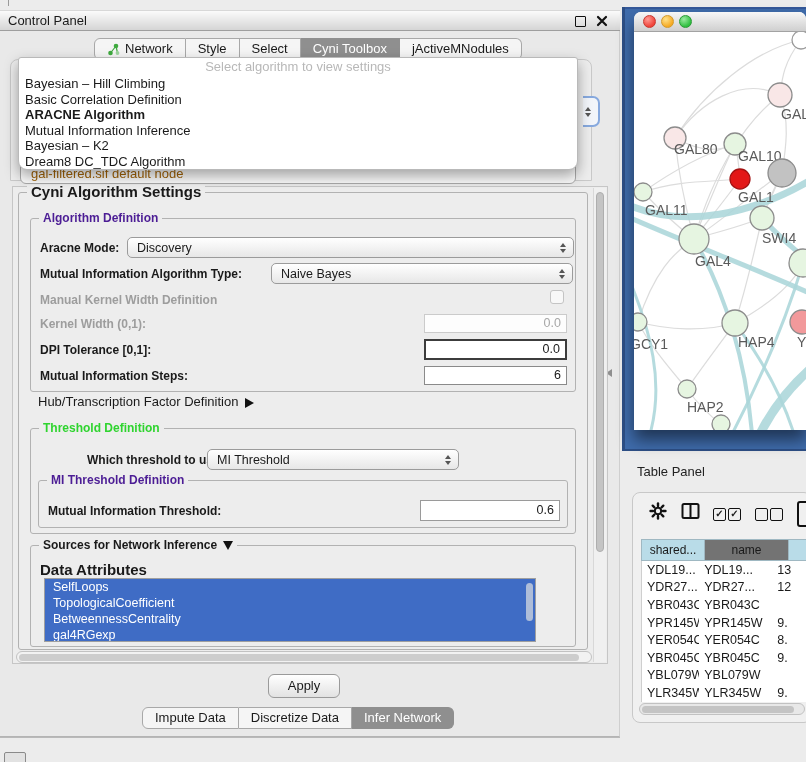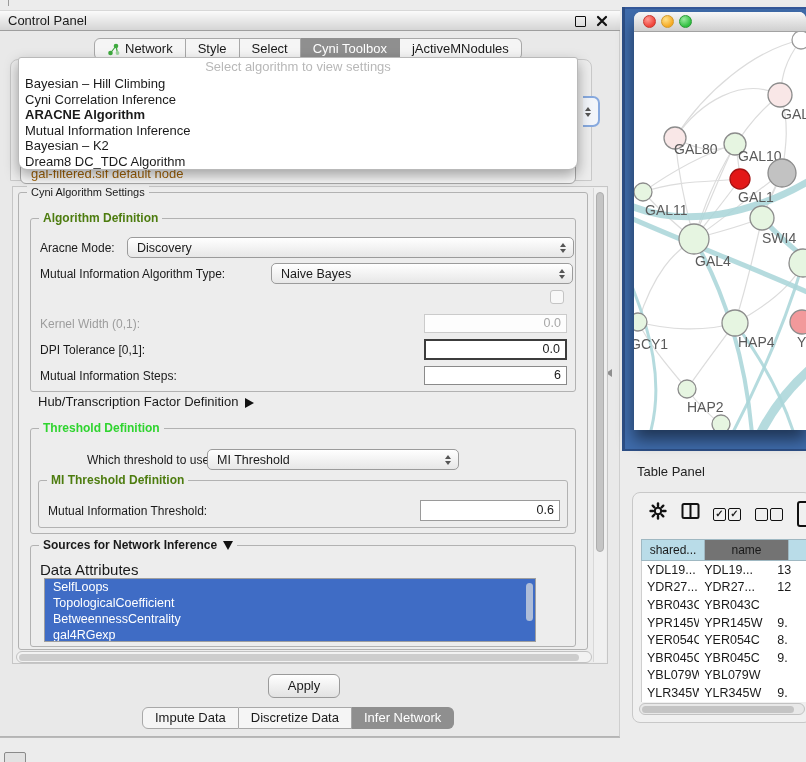--- a/index.html
+++ b/index.html
@@ -33,25 +33,25 @@
   .phead{text-align:center;color:#b8b8b8;font-size:13px;height:18px;line-height:18px}
   .pitem{font-size:13px;height:15.5px;line-height:15.5px;padding-left:6px;white-space:nowrap}
   .pitem.bold{font-weight:bold}
 
   .scrollpane{left:12px;top:186px;width:596px;height:478px;border:1px solid #c6c6c6;background:#ededed;box-sizing:border-box;z-index:2}
   .vtrack{position:absolute;right:1px;top:1px;bottom:1px;width:12px;background:#f0f0f0;border-left:1px solid #d8d8d8}
   .vthumb{position:absolute;left:1.5px;top:4px;width:8px;height:360px;background:#c4c4c4;border:1px solid #aeaeae;border-radius:5px;box-sizing:border-box}
 
   .group{border:1px solid #b2b2b2;border-radius:3px;z-index:3}
   .legend{position:absolute;top:-8px;left:8px;background:#ededed;padding:0 4px;font-size:12px;font-weight:bold;white-space:nowrap;line-height:14px}
-  .legend.plain{font-weight:normal;font-size:11px}
-  .legend.blue{color:#4d7c0f}
+  .legend.plain{font-weight:bold;font-size:15px}
+  .legend.blue{color:#4c1d95}
   .legend.green{color:#2fd42f}
 
-  .lbl{font-size:12px;font-weight:normal;white-space:nowrap;z-index:4}
+  .lbl{font-size:12px;font-weight:bold;white-space:nowrap;z-index:4}
   .lbl.dis{color:#9d9d9d}
   .plainlbl{font-size:13px;white-space:nowrap;z-index:4}
 
   .combo{height:21px;border:1px solid #9b9b9b;border-radius:5px;background:linear-gradient(#ffffff,#e7e7e7);
          box-sizing:border-box;font-size:12.5px;display:flex;align-items:center;padding:0 24px 0 9px;z-index:4}
   .stp{position:absolute;right:7px;top:0;bottom:0;display:flex;flex-direction:column;justify-content:center;gap:2px}
   .tri-u{width:0;height:0;border-left:3.5px solid transparent;border-right:3.5px solid transparent;border-bottom:4.5px solid #555}
   .tri-dd{width:0;height:0;border-left:3.5px solid transparent;border-right:3.5px solid transparent;border-top:4.5px solid #555}
   .tri-r{display:inline-block;width:0;height:0;border-top:5.5px solid transparent;border-bottom:5.5px solid transparent;border-left:9px solid #111;margin-left:7px;vertical-align:-2px}
   .tri-dn{display:inline-block;width:0;height:0;border-left:5.5px solid transparent;border-right:5.5px solid transparent;border-top:9px solid #111;margin-left:6px;vertical-align:-1px}
@@ -160,21 +160,21 @@
     <span class="stp">
         <span class="tri-u"></span>
         <span class="tri-dd"></span>
       </span>
   </div>
 
   <div class="abs popup">
     <div class="phead">Select algorithm to view settings</div>
     <div>
         <div class="pitem">Bayesian – Hill Climbing</div>
-        <div class="pitem">Cyni Correlation Inference</div>
+        <div class="pitem">Basic Correlation Definition</div>
         <div class="pitem bold">ARACNE Algorithm</div>
         <div class="pitem">Mutual Information Inference</div>
         <div class="pitem">Bayesian – K2</div>
         <div class="pitem">Dream8 DC_TDC Algorithm</div>
       </div>
   </div>
 
   <div class="abs scrollpane">
     <div class="vtrack">
         <div class="vthumb"></div>
@@ -200,20 +200,21 @@
 
   <span class="abs lbl" style="left:40px;top:267px">Mutual Information Algorithm Type:</span>
   <div class="abs combo" style="left:271px;top:263px;width:302px">
     <span>Naive Bayes</span>
     <span class="stp">
         <span class="tri-u"></span>
         <span class="tri-dd"></span>
       </span>
   </div>
 
+  <span class="abs lbl dis" style="left:40px;top:293px">Manual Kernel Width Definition</span>
   <span class="abs checkbox" style="left:550px;top:290px"></span>
 
   <span class="abs lbl dis" style="left:40px;top:317px">Kernel Width (0,1):</span>
   <div class="abs field dis" style="left:424px;top:314px;width:143px">0.0</div>
 
   <span class="abs lbl" style="left:40px;top:343px">DPI Tolerance [0,1]:</span>
   <div class="abs field focus" style="left:424px;top:339px;width:143px">0.0</div>
 
   <span class="abs lbl" style="left:40px;top:369px">Mutual Information Steps:</span>
   <div class="abs field" style="left:424px;top:366px;width:143px">6</div>

